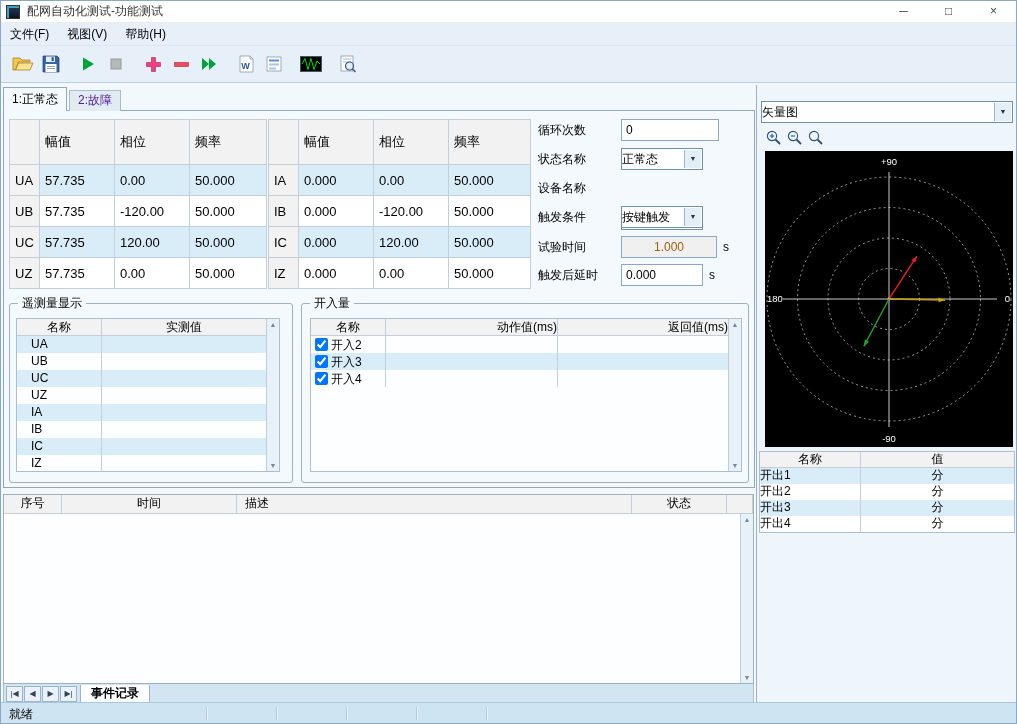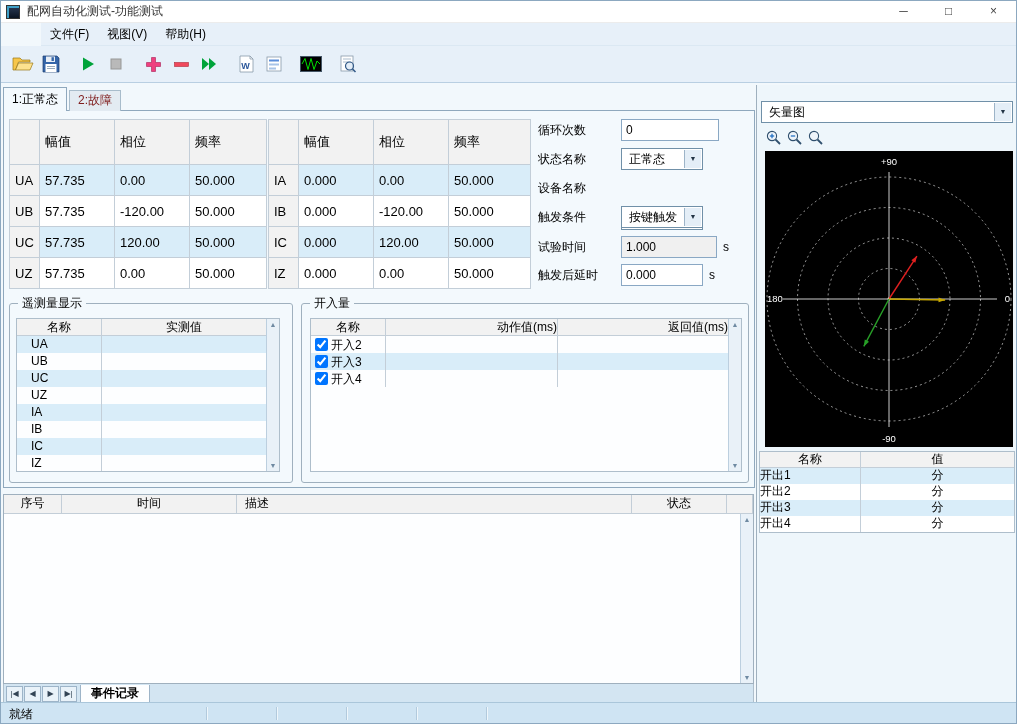--- a/index.html
+++ b/index.html
@@ -10,44 +10,44 @@
     font-family:"Liberation Sans", sans-serif; font-size:12px;
     border:1px solid #8ca8c0; overflow:hidden;
   }
   
   .titlebar { position:absolute; top:0; left:0; right:0; height:22px; background:#fff; display:flex; align-items:center; border-bottom:1px solid #ececec; }
   .appicon { width:14px; height:14px; margin:0 7px 0 5px; background:linear-gradient(#2a3a55,#0a1422); border:1px solid #333; box-shadow:inset 2px 2px 0 #3fa0c8; }
   .titletext { font-size:12px; color:#333; }
   .winbtns { position:absolute; right:0; top:0; height:22px; display:flex; }
   .winbtn { width:45px; height:22px; text-align:center; line-height:20px; font-size:12px; color:#444; cursor:default; }
   
-  .menubar { position:absolute; top:22px; left:0; right:0; height:23px; background:#e7f0f9; display:flex; align-items:center; border-bottom:1px solid #dbe8f3;margin-left:40px; }
+  .menubar { position:absolute; top:22px; left:0; right:0; height:23px; background:#e7f0f9; display:flex; align-items:center; border-bottom:1px solid #dbe8f3; }
   .menuitem { padding:0 9px; line-height:23px; }
   
   .toolbar { position:absolute; top:45px; left:0; right:0; height:37px; background:#e7f0f9; border-bottom:1px solid #b9cfe2; display:flex; align-items:center; padding-left:8px; }
   .tbtn { width:28px; height:27px; display:flex; align-items:center; justify-content:center; }
   .tsep { width:9px; }
   
   .tabstrip { position:absolute; left:2px; top:86px; height:24px; display:flex; align-items:flex-end; z-index:3; }
   .tab { height:24px; line-height:22px; padding:0 8px; border:1px solid #8fa8bd; border-bottom:none; background:#f3f9fd; margin-right:2px; }
-  .tab.inactive { height:21px; line-height:19px; background:#e3ebf2; color:#7f1d1d; border-color:#a8bccb;margin-top:8px; }
+  .tab.inactive { height:21px; line-height:19px; background:#e3ebf2; color:#4c1d95; border-color:#a8bccb;margin-top:8px; }
   .contentpanel { position:absolute; left:2px; top:109px; width:752px; height:378px; background:#f3f9fd; border:1px solid #8fa8bd; z-index:1; }
   
   .grid { position:absolute; border-collapse:collapse; background:#fff; z-index:2; }
   .grid th, .grid td { border:1px solid #c3ced8; font-weight:normal; text-align:left; padding:0 5px; font-size:13px; }
   .grid th { background:#f2f2f2; }
   .grid thead th { height:45px; }
   .grid tbody tr { height:31px; }
   .grid tbody tr.alt td { background:#d9edf9; }
   
   .slabel { position:absolute; width:84px; height:22px; line-height:22px; z-index:2; }
   .sinput { position:absolute; height:22px; border:1px solid #8aa8c4; padding:0 4px; font:12px "Liberation Sans", sans-serif; z-index:2; background:#fff; }
-  .sinput:disabled { background:#f0f0f0; color:#000000; }
+  .sinput:disabled { background:#f0f0f0; color:#a16207;text-align:center; }
   .sunit { position:absolute; height:22px; line-height:22px; z-index:2; }
-  .dropdown { position:absolute; height:22px; background:#fff; border:1px solid #7090a8; line-height:20px; padding-left:7px; z-index:2; }
+  .dropdown { position:absolute; height:22px; background:#fff; border:1px solid #7090a8; line-height:20px; padding-left:0; z-index:2; }
   .ddarrow { position:absolute; right:1px; top:1px; bottom:1px; width:17px; background:#e4eef7; border-left:1px solid #9db4c8; text-align:center; font-size:7px; line-height:18px; color:#234; }
   
   .groupbox { position:absolute; border:1px solid #9fb0be; border-radius:3px; z-index:2; }
   .gtitle { position:absolute; top:-8px; left:8px; background:#f3f9fd; padding:0 4px; line-height:14px; }
   .minitable { position:absolute; border:1px solid #aebecb; background:#fdfeff; overflow:hidden; }
   .trow { display:flex; height:17px; line-height:16px; margin-right:13px; }
   .trow.head { background:#f2f2f2; border-bottom:1px solid #c3ced8; }
   .trow.alt { background:#d9edf9; }
   .tn { width:85px; border-right:1px solid #c3ced8; padding-left:14px; }
   .tv { flex:1; }

